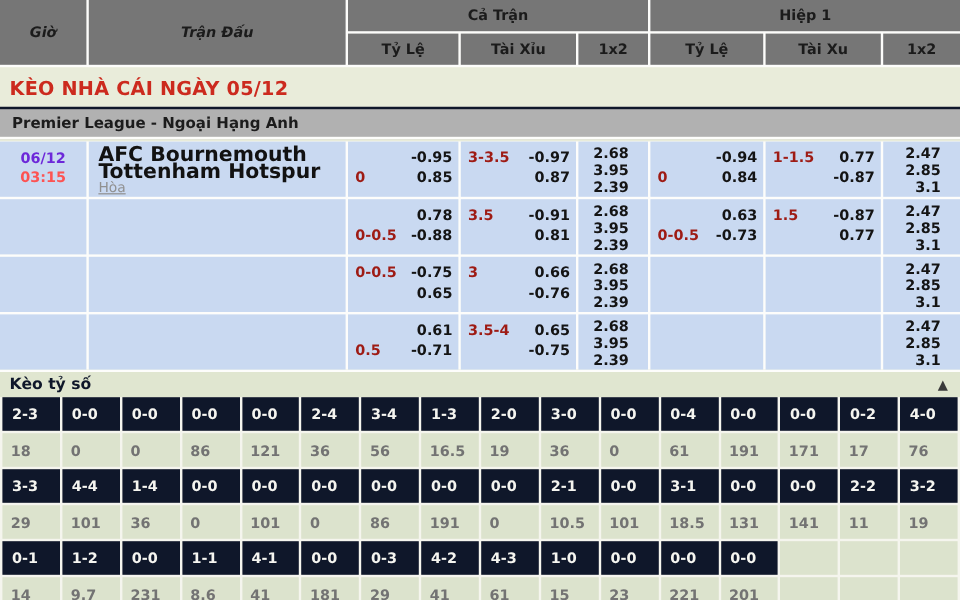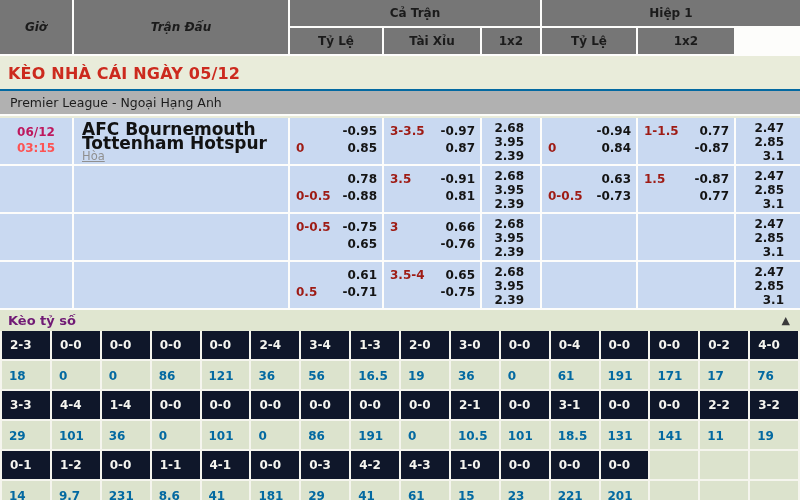--- a/index.html
+++ b/index.html
@@ -23,77 +23,78 @@
     height:26px; font-size:12px;
   }
   .hcell.tall { height:54px; grid-row:span 2;font-style:italic; }
   .span3 { grid-column:span 3; }
   
   .page-title {
     color:#cc2a1e; font-weight:bold; font-size:16px;
     padding:8px 0 6px 8px; letter-spacing:0.2px;
   }
   .league-bar {
-    background:#b1b1b1; color:#1c1c1c; font-weight:normal;
+    background:#b1b1b1; color:#1c1c1c; font-weight:bold;
     font-size:12.5px; padding:4px 0 4px 10px;
-    border-top:2px solid #0369a1; border-bottom:2px solid #fdfdfb;
+    border-top:2px solid #0f172a; border-bottom:2px solid #fdfdfb;
     cursor:pointer;
   }
   
   .rows-wrap { background:#fdfdfb; }
   .orow { margin-top:2px; }
   .ocell { background:#c9d9f1; height:46px; overflow:hidden; }
   .time-cell { text-align:center; padding-top:7px; }
-  .date-txt { font-weight:bold; color:#be185d; display:block; font-size:12px; }
+  .date-txt { font-weight:bold; color:#6d28d9; display:block; font-size:12px; }
   .time-txt { font-weight:bold; color:#fd5353; display:block; font-size:12px; margin-top:2px;text-align:center; }
   .match-cell { padding:4px 0 0 8px; }
   .team { font-weight:bold; color:#121212; font-size:17px; line-height:14px; display:block; }
   .draw-note { color:#909090; font-size:11.5px; line-height:13px; display:block;text-decoration:underline; }
   .bline { display:flex; justify-content:center; padding:0 5px 0 6px; line-height:17px; }
   .hdp-cell { padding-top:5px; cursor:pointer; }
   .rlab { color:#9e1b14; font-weight:bold; font-size:12px; }
   .oval { color:#141414; font-weight:bold; font-size:12px; margin-left:auto; }
   .x12-cell { padding-top:3px; text-align:right; cursor:pointer; }
   .x12-cell .oval { display:block; line-height:14px; padding-right:16px; }
   
   .score-bar {
     background:#e0e6d0; display:flex; align-items:center;
     justify-content:space-between; height:23px; padding:0 10px 0 8px;
     border-top:2px solid #fdfdfb;
   }
-  .score-bar-title { font-weight:bold; color:#701a75; font-size:13px; }
+  .score-bar-title { font-weight:bold; color:#0f172a; font-size:13px; }
   .collapse-btn { color:#3a3a3a; font-size:11px; cursor:pointer; line-height:23px; }
   .score-grid {
     display:grid; grid-template-columns:repeat(16,1fr);
     gap:2px; background:#f5f5ee; padding:0 2px;
   }
   .sc-head {
     background:#0f172a; color:#f5f5f0; font-weight:bold;
     height:28px; line-height:28px; padding-left:8px; font-size:12px;
   }
   .sc-val {
-    background:#dce3cd; color:#0369a1; font-weight:bold;
+    background:#dce3cd; color:#737373; font-weight:bold;
     height:28px; line-height:30px; padding-left:7px; font-size:12px;
     cursor:pointer;
   }
   .sc-empty { background:#dce3cd; }
 </style>
 </head>
 <body>
 
 <div class="hdr-wrap">
   <div class="odds-grid">
     <div class="hcell tall">Giờ</div>
     <div class="hcell tall">Trận Đấu</div>
     <div class="hcell span3">Cả Trận</div>
     <div class="hcell span3">Hiệp 1</div>
     <div class="hcell">Tỷ Lệ</div>
     <div class="hcell">Tài Xỉu</div>
     <div class="hcell">1x2</div>
     <div class="hcell">Tỷ Lệ</div>
+    <div class="hcell">Tài Xu</div>
     <div class="hcell">1x2</div>
   </div>
 </div>
 
 <div class="page-title">KÈO NHÀ CÁI NGÀY 05/12</div>
 <div class="league-bar">Premier League - Ngoại Hạng Anh</div>
 
 <div class="rows-wrap" id="odds-rows">
     <div class="odds-grid orow">
       <div class="ocell time-cell">

